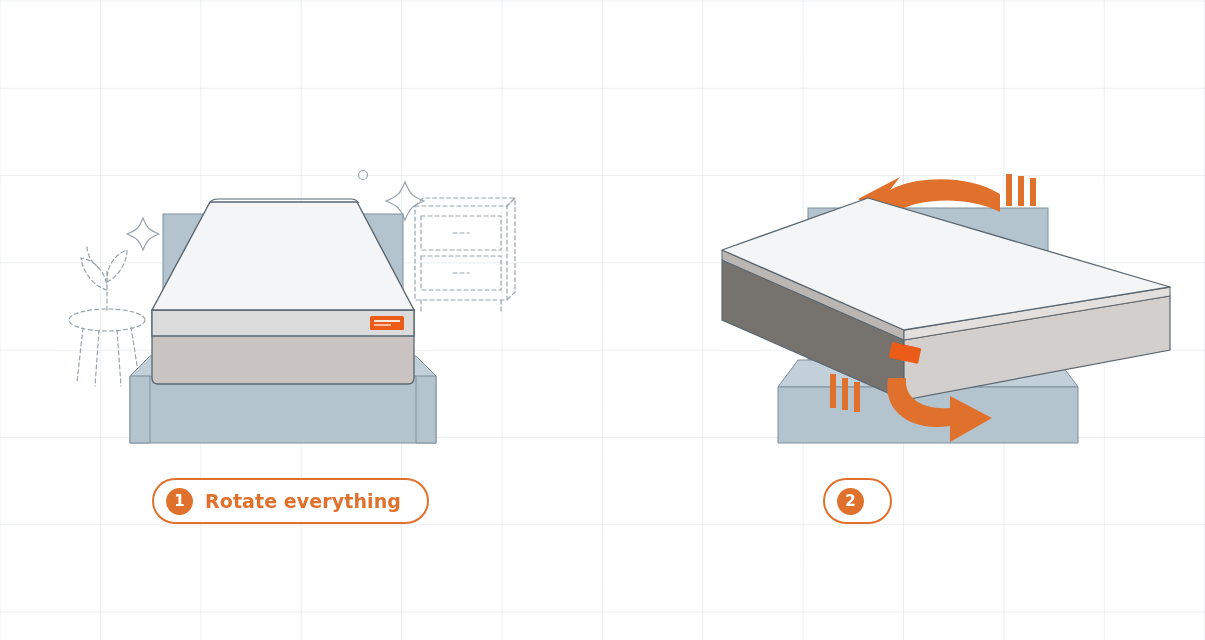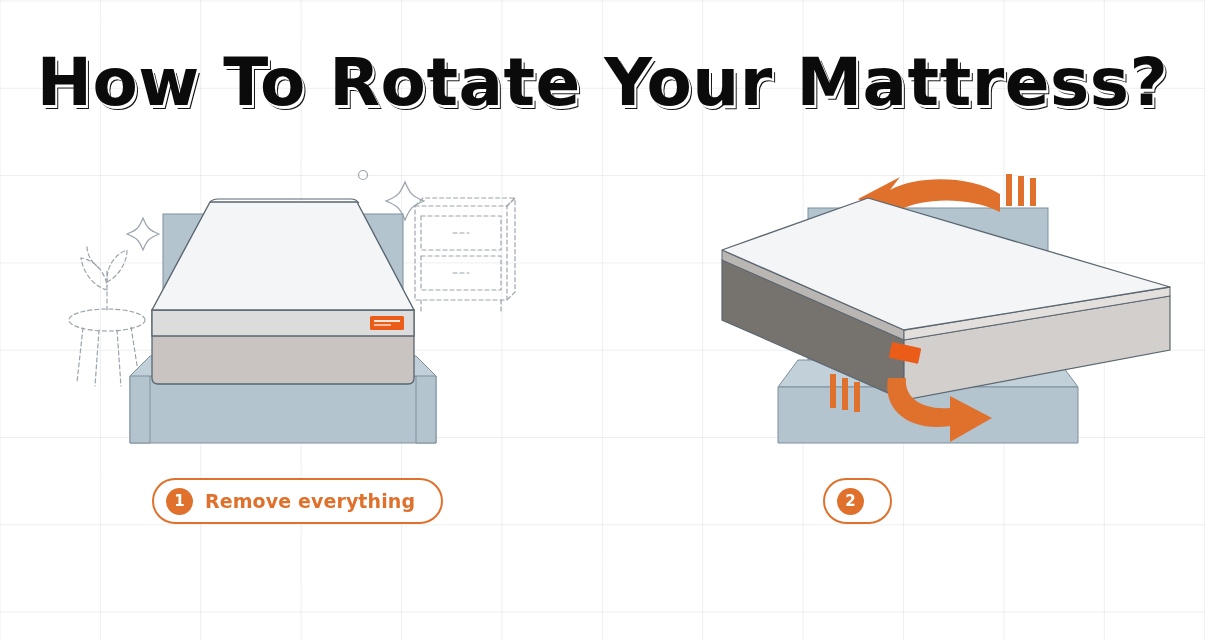--- a/index.html
+++ b/index.html
@@ -96,23 +96,20 @@
   #pill-1 { left: 152px; top: 478px; }
   #pill-2 { left: 823px; top: 478px; }
 
   svg { display: block; overflow: visible; }
 </style>
 </head>
 <body>
 
 <div id="canvas">
 
-  <div id="title-wrap">
-    <span id="title">How To Rotate Your Mattress?</span>
-  </div>
 
   <div class="panel" id="panel-left">
     <svg class="scene" viewBox="0 0 500 310" width="500" height="310">
 
       <g stroke="#9aa4ad" stroke-width="1.2" fill="none" stroke-dasharray="4 3" stroke-linecap="round">
         <ellipse cx="52" cy="170" rx="38" ry="11"></ellipse>
         <path d="M28 178 L22 232"></path>
         <path d="M44 180 L40 236"></path>
         <path d="M62 180 L66 236"></path>
         <path d="M76 177 L84 228"></path>
@@ -199,20 +196,20 @@
         <path d="M188 228 C182 262 212 282 250 276 L250 292 L292 268 L250 246 L250 258 C222 260 204 248 206 228 Z" fill="#e0712c"></path>
         <rect x="130" y="224" width="6" height="34" fill="#e0712c"></rect>
         <rect x="142" y="228" width="6" height="32" fill="#e0712c"></rect>
         <rect x="154" y="232" width="6" height="30" fill="#e0712c"></rect>
       </g>
     </svg>
   </div>
 
   <div class="pill" id="pill-1">
     <span class="pill-num">1</span>
-    <span class="pill-label">Remove everything</span>
+    <span class="pill-label">Rotate everything</span>
   </div>
 
   <div class="pill" id="pill-2">
     <span class="pill-num">2</span>
   </div>
 
 </div>
 
 </body></html>

